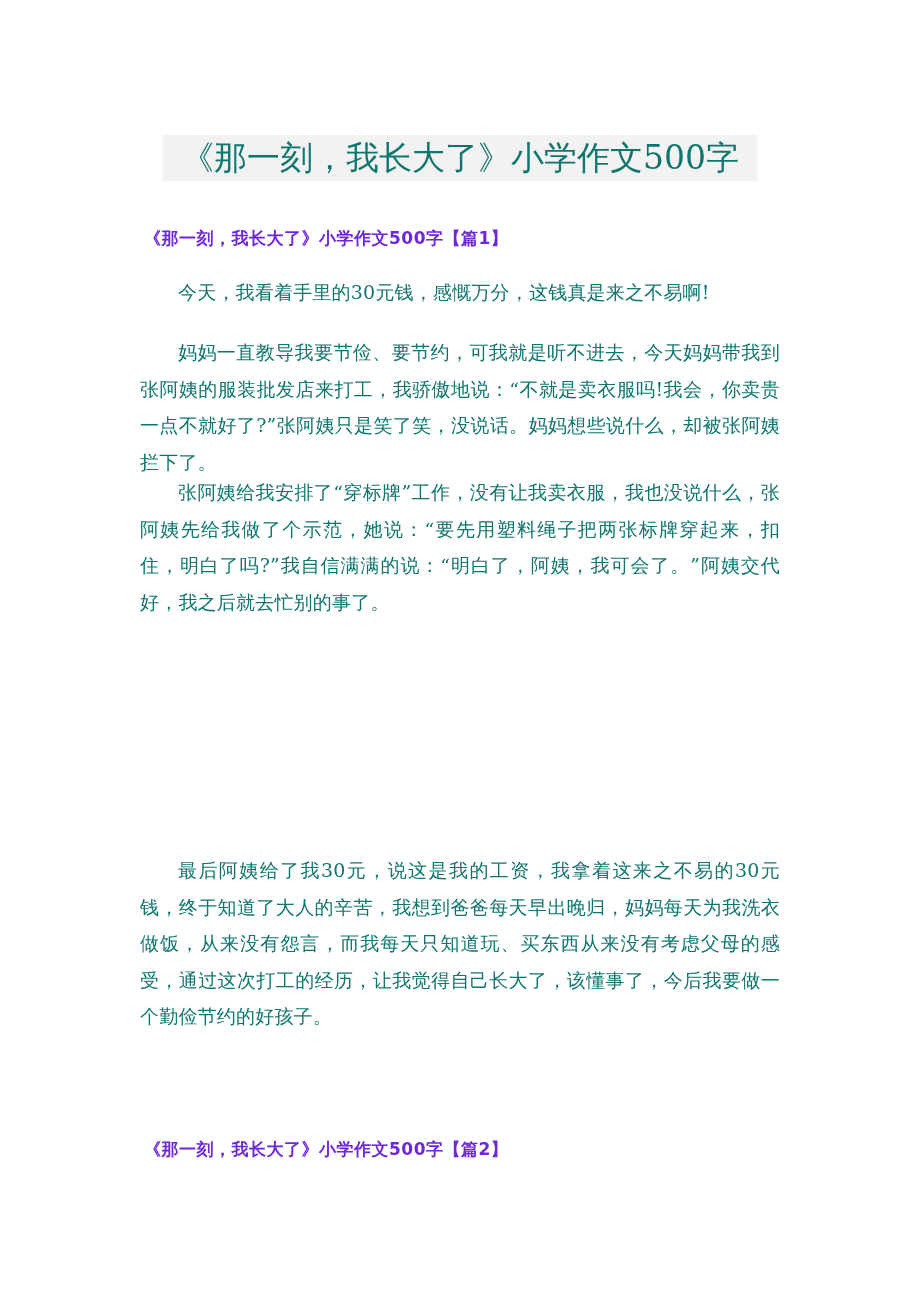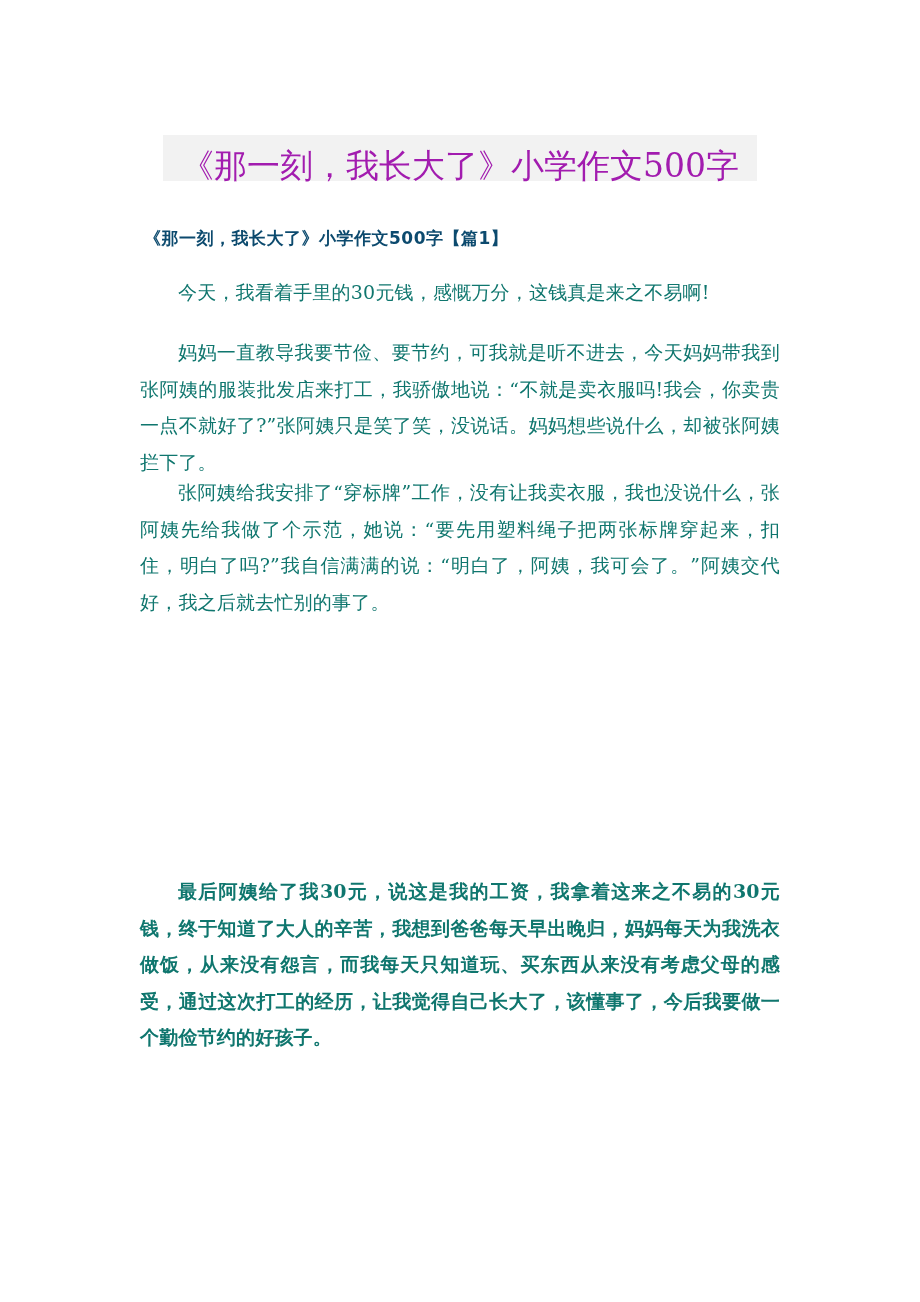--- a/index.html
+++ b/index.html
@@ -30,31 +30,30 @@
       background: #f2f2f2;
     }
     .doc-title {
       position: absolute;
       left: 0;
       top: 0;
       width: 594px;
       height: 46px;
       line-height: 46px;
       text-align: center;
-      color: #a21caf;
+      color: #0f766e;
       font-size: 33px;
       font-family: "DejaVu Serif", "Liberation Serif", serif;
       white-space: nowrap;
       letter-spacing: 0px;
-      margin-top: 8px;
     }
     .section-heading {
       position: absolute;
       left: 144px;
-      color: #0c4a6e;
+      color: #6d28d9;
       font-size: 17px;
       font-weight: bold;
       font-family: "DejaVu Sans", "Liberation Sans", sans-serif;
       white-space: nowrap;
       letter-spacing: 0.5px;
     }
     .para {
       position: absolute;
       left: 140px;
       width: 640px;
@@ -78,16 +77,17 @@
 
   <div class="section-heading" style="top:227px;">《那一刻，我长大了》小学作文500字【篇1】</div>
 
   <div class="para" style="top:274px;">今天，我看着手里的30元钱，感慨万分，这钱真是来之不易啊!</div>
 
   <div class="para" style="top:334px;">妈妈一直教导我要节俭、要节约，可我就是听不进去，今天妈妈带我到张阿姨的服装批发店来打工，我骄傲地说：“不就是卖衣服吗!我会，你卖贵一点不就好了?”张阿姨只是笑了笑，没说话。妈妈想些说什么，却被张阿姨拦下了。</div>
 
   <div class="para" style="top:474px;">张阿姨给我安排了“穿标牌”工作，没有让我卖衣服，我也没说什么，张阿姨先给我做了个示范，她说：“要先用塑料绳子把两张标牌穿起来，扣住，明白了吗?”我自信满满的说：“明白了，阿姨，我可会了。”阿姨交代好，我之后就去忙别的事了。</div>
 
 
-  <div class="para" style="top:873px;font-weight:bold;">最后阿姨给了我30元，说这是我的工资，我拿着这来之不易的30元钱，终于知道了大人的辛苦，我想到爸爸每天早出晚归，妈妈每天为我洗衣做饭，从来没有怨言，而我每天只知道玩、买东西从来没有考虑父母的感受，通过这次打工的经历，让我觉得自己长大了，该懂事了，今后我要做一个勤俭节约的好孩子。</div>
+  <div class="para" style="top:852px;">最后阿姨给了我30元，说这是我的工资，我拿着这来之不易的30元钱，终于知道了大人的辛苦，我想到爸爸每天早出晚归，妈妈每天为我洗衣做饭，从来没有怨言，而我每天只知道玩、买东西从来没有考虑父母的感受，通过这次打工的经历，让我觉得自己长大了，该懂事了，今后我要做一个勤俭节约的好孩子。</div>
 
+  <div class="section-heading" style="top:1138px;">《那一刻，我长大了》小学作文500字【篇2】</div>
 
 </div>
 
 </body></html>

